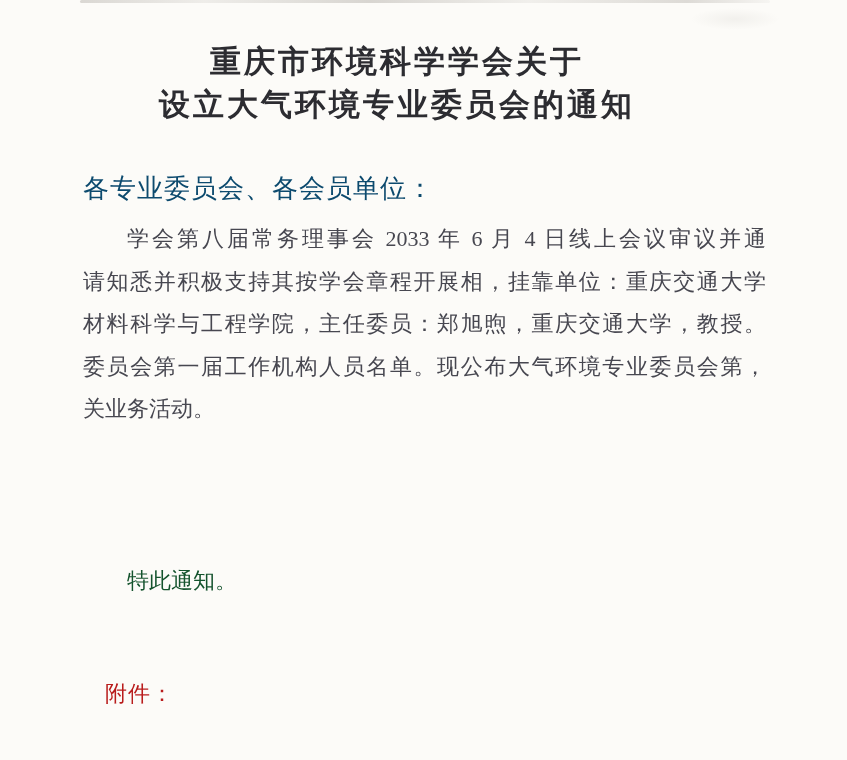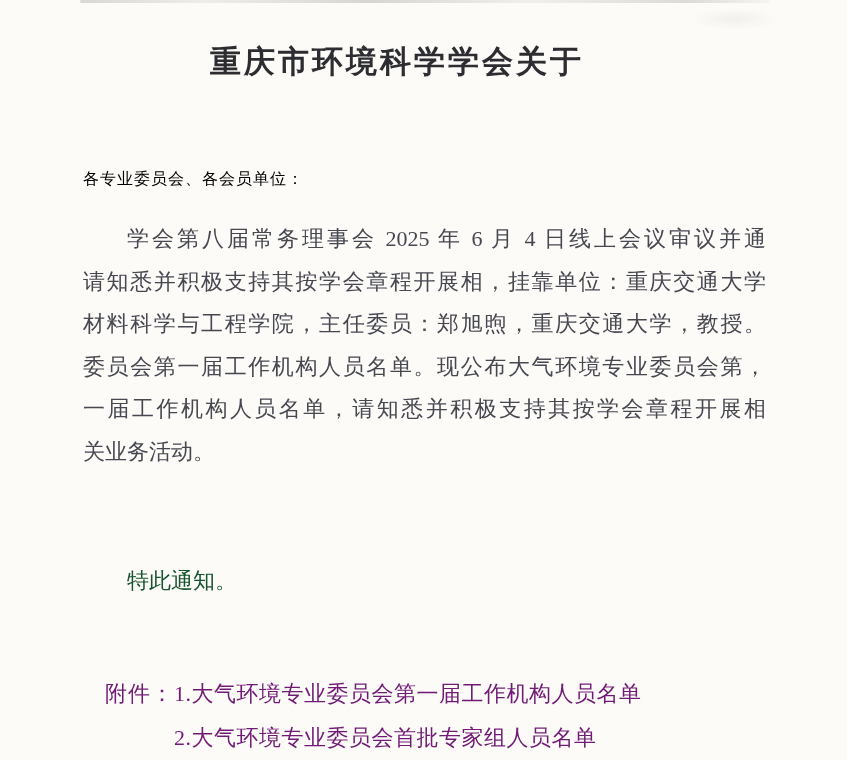--- a/index.html
+++ b/index.html
@@ -53,26 +53,26 @@
     text-align: center;
     font-size: 31px;
     font-weight: bold;
     line-height: 43px;
     letter-spacing: 3px;
     color: #2c2c31;
   }
 
   .salutation {
     position: absolute;
-    top: 165px;
+    top: 175px;
     left: 83px;
-    font-size: 16px;
+    font-size: 26px;
     line-height: 28px;
     letter-spacing: 1px;
-    color: #000000;
+    color: #0c4a6e;
   }
 
   .body-par {
     position: absolute;
     top: 218px;
     left: 83px;
     width: 683px;
     font-size: 22px;
     color: #474750;
   }
@@ -103,21 +103,21 @@
     color: #14532d;
   }
 
   .attachments {
     position: absolute;
     top: 672px;
     left: 105px;
     display: flex;
     align-items: flex-start;
     font-size: 22px;
-    color: #701a75;
+    color: #b91c1c;
   }
 
   .att-label {
     line-height: 44px;
     letter-spacing: 1px;
     white-space: nowrap;
   }
 
   .att-items .att-item {
     line-height: 44px;
@@ -128,36 +128,32 @@
 </head>
 <body>
 
 <div class="page">
 
   <div class="scan-edge"></div>
   <div class="scan-smudge"></div>
 
   <div class="doc-title">
     <div>重庆市环境科学学会关于</div>
+    <div>设立大气环境专业委员会的通知</div>
   </div>
 
   <div class="salutation">各专业委员会、各会员单位：</div>
 
   <div class="body-par">
-      <div class="line">学会第八届常务理事会 2025 年 6 月 4 日线上会议审议并通</div>
+      <div class="line">学会第八届常务理事会 2033 年 6 月 4 日线上会议审议并通</div>
       <div class="line">请知悉并积极支持其按学会章程开展相，挂靠单位：重庆交通大学</div>
       <div class="line">材料科学与工程学院，主任委员：郑旭煦，重庆交通大学，教授。</div>
       <div class="line">委员会第一届工作机构人员名单。现公布大气环境专业委员会第，</div>
-      <div class="line">一届工作机构人员名单，请知悉并积极支持其按学会章程开展相</div>
       <div class="line">关业务活动。</div>
     </div>
 
   <div class="closing">特此通知。</div>
 
   <div class="attachments">
     <span class="att-label">附件：</span>
-    <div class="att-items">
-        <div class="att-item">1.大气环境专业委员会第一届工作机构人员名单</div>
-        <div class="att-item">2.大气环境专业委员会首批专家组人员名单</div>
-      </div>
   </div>
 
 </div>
 
 </body></html>

